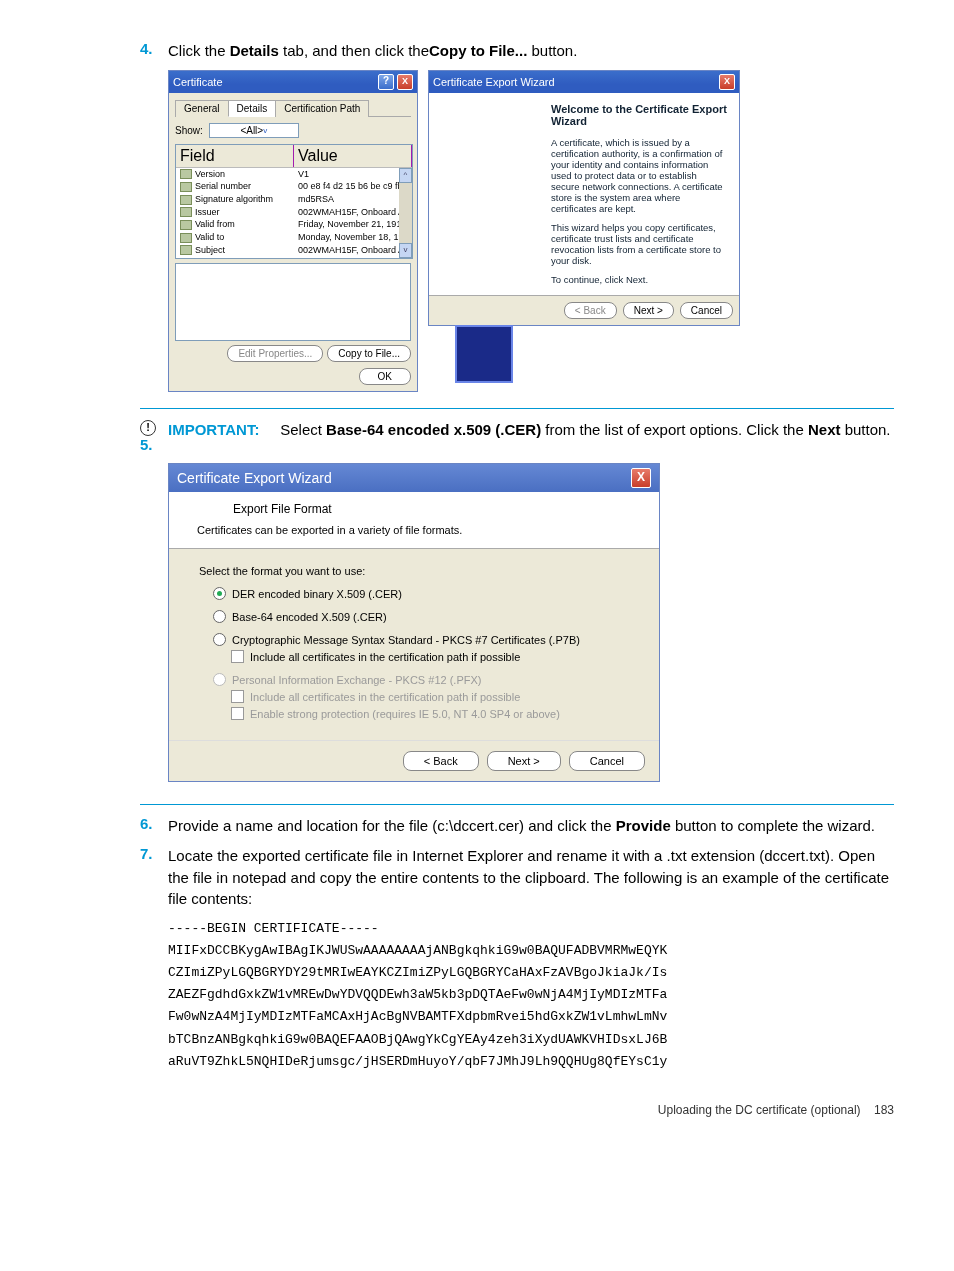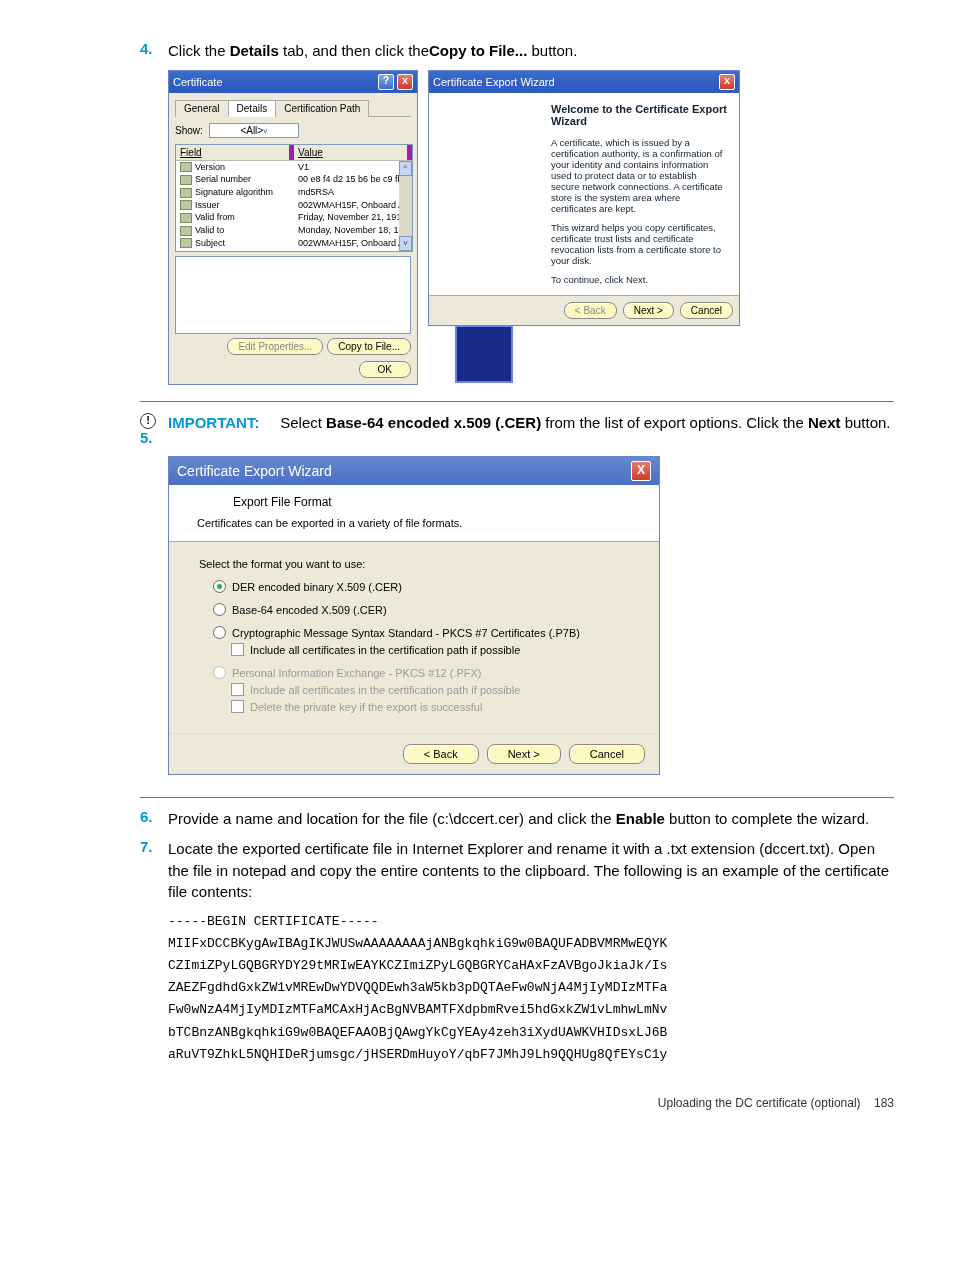--- a/index.html
+++ b/index.html
@@ -108,32 +108,32 @@
     border-bottom:none;
     margin-right:-1px;
     position:relative;
     top:1px;
   }
   .tab.active { background:#fff; border-bottom:1px solid #fff; }
   .show-row { margin:4px 0 6px 0; display:flex; align-items:center; gap:6px; }
   .show-select { border:1px solid #7f9db9; background:#fff; padding:1px 4px; width:80px; display:flex; justify-content:center; align-items:center; }
   .field-table { width:100%; background:#fff; border:1px solid #7f9db9; }
   .ft-head { display:flex; background:#ece9d8; border-bottom:1px solid #bbb; }
-  .ft-head > div { flex:1; padding:2px 4px; font-size:10px; border-right:5px solid #a21caf;text-decoration:underline; }
+  .ft-head > div { flex:1; padding:2px 4px; font-size:16px; border-right:1px solid #a21caf; }
   .ft-body { height:90px; overflow:hidden; position:relative; }
   .ft-row { display:flex; }
   .ft-row > div { flex:1; padding:1px 4px; font-size:9px; white-space:nowrap; overflow:hidden; text-overflow:clip; }
   .cert-icon { display:inline-block; width:10px; height:8px; background:#b9c8a1; border:1px solid #7a8f5a; margin-right:3px; vertical-align:middle; }
   .scroll-arrows { position:absolute; right:0; top:0; bottom:0; width:13px; background:#dcd9c8; display:flex; flex-direction:column; justify-content:space-between; }
   .scroll-arrow { height:13px; background:#c5d6f3; border:1px solid #7f9db9; text-align:center; font-size:8px; line-height:11px; color:#446; }
   .detail-box { height:76px; border:1px solid #7f9db9; background:#fff; margin-top:4px; }
   .btn-row { display:flex; justify-content:flex-end; gap:4px; margin-top:4px; }
   .winbtn {
     border:1px solid #888;
-    background:#fef9c3;
+    background:#ffffff;
     padding:2px 10px;
     font-size:10px;
     border-radius:8px;
     box-shadow: inset 1px 1px 0 #fff;
     color:#000;
   }
   .winbtn.disabled { color:#888; }
   
   .wiz { width:310px; }
   .wiz-body { display:flex; padding:0; background:#fff;align-items:flex-end; }
@@ -341,36 +341,36 @@
     <div class="radio-row disabled-text">
       <span class="radio disabled"></span>
       <span>Personal Information Exchange - PKCS #12 (.PFX)</span>
     </div>
     <div class="check-row disabled-text">
       <span class="check"></span>
       <span>Include all certificates in the certification path if possible</span>
     </div>
     <div class="check-row disabled-text">
       <span class="check"></span>
-      <span>Delete the private key if the export is successful</span>
+      <span>Enable strong protection (requires IE 5.0, NT 4.0 SP4 or above)</span>
     </div>
   </div>
   <div class="wiz2-btns">
     <div class="winbtn">&lt; Back</div>
     <div class="winbtn">Next &gt;</div>
     <div class="winbtn">Cancel</div>
   </div>
 </div>
 
 <hr class="hr-blue">
 
 <div class="step-row">
   <div class="step-num">6.</div>
   <div class="step-text">
-    <span>Provide a name and location for the file (c:\dccert.cer) and click the </span><b>Enable</b><span> button to complete the wizard.</span>
+    <span>Provide a name and location for the file (c:\dccert.cer) and click the </span><b>Provide</b><span> button to complete the wizard.</span>
   </div>
 </div>
 
 <div class="step-row">
   <div class="step-num">7.</div>
   <div class="step-text">Locate the exported certificate file in Internet Explorer and rename it with a .txt extension (dccert.txt). Open the file in notepad and copy the entire contents to the clipboard. The following is an example of the certificate file contents:</div>
 </div>
 
 <div class="mono">-----BEGIN CERTIFICATE-----
 MIIFxDCCBKygAwIBAgIKJWUSwAAAAAAAAjANBgkqhkiG9w0BAQUFADBVMRMwEQYK

